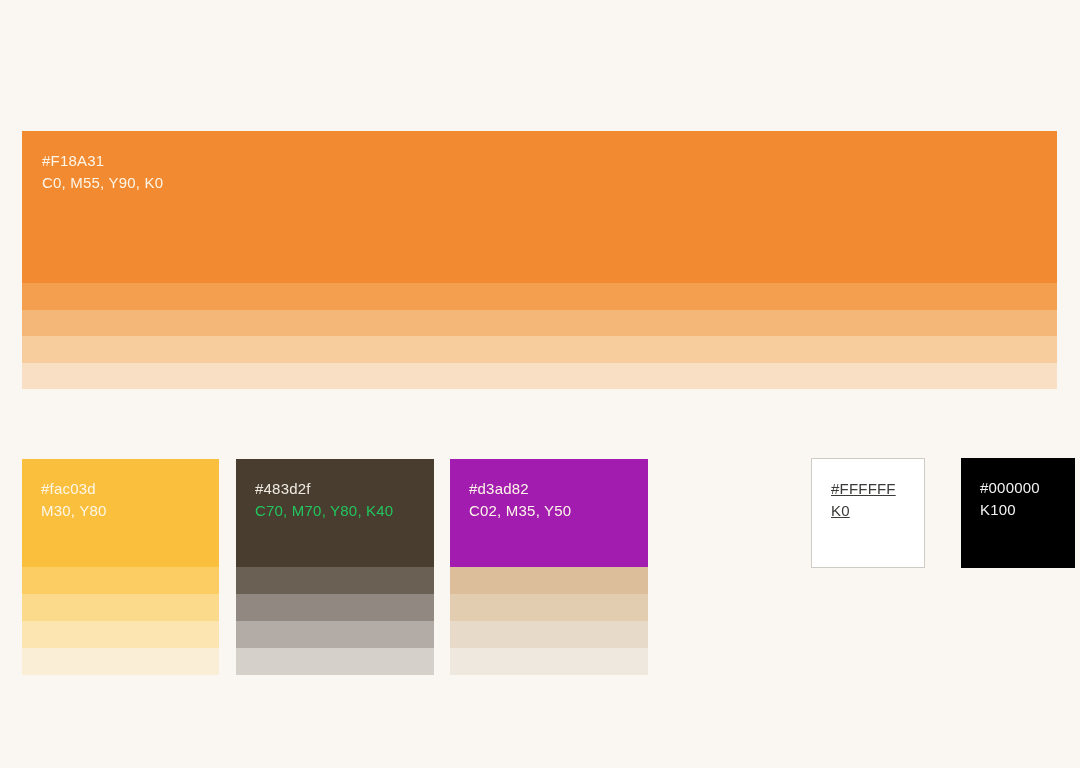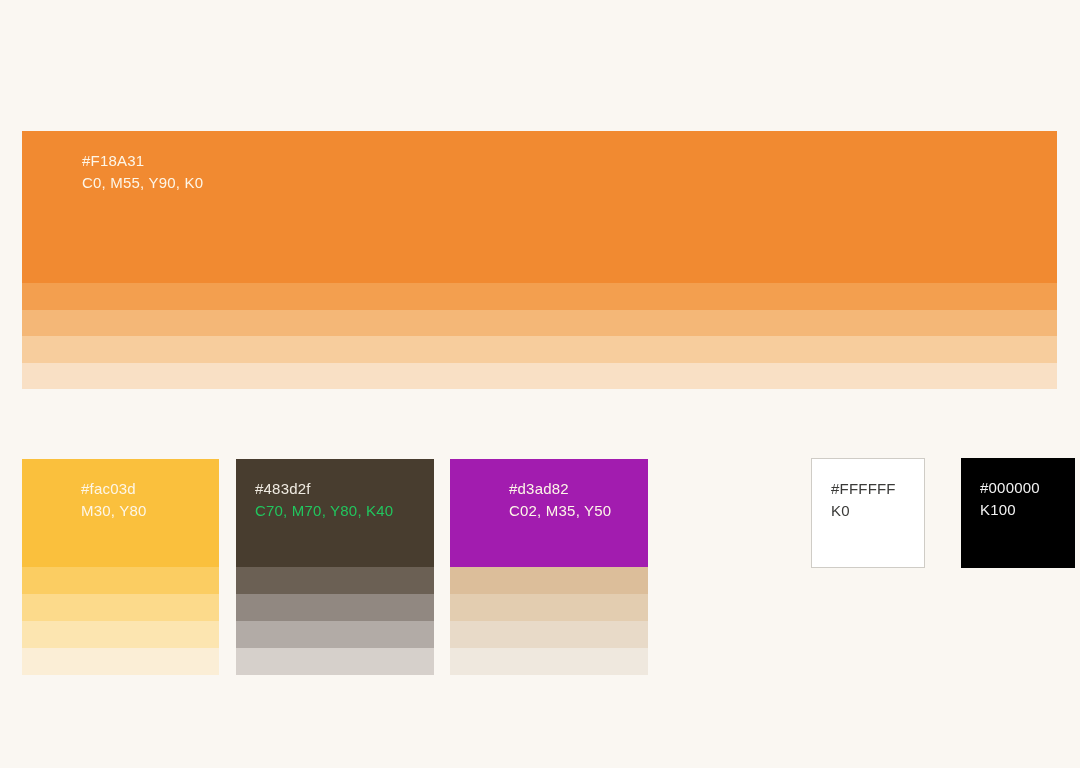--- a/index.html
+++ b/index.html
@@ -85,22 +85,22 @@
     background: #ffffff;
     border: 1px solid #cfccc6;
   }
   #swatch-black {
     left: 943px; top: 458px;
     width: 114px; height: 110px;
     background: #000000;
     margin-left: 18px;
   }
 
-  .txt-light { color: #fdf6e8; margin-left: 40px; }
-  .txt-dark  { color: #3a3a38; }
+  .txt-light { color: #fdf6e8; }
+  .txt-dark  { color: #3a3a38; text-decoration: underline; }
   .txt-white { color: #f2f2f2; }
 </style>
 </head>
 <body>
 
 <div class="page">
 
   <div class="swatch" id="banner">
     <div class="swatch-main" style="background:#f18a31">
       <div class="swatch-labels">

